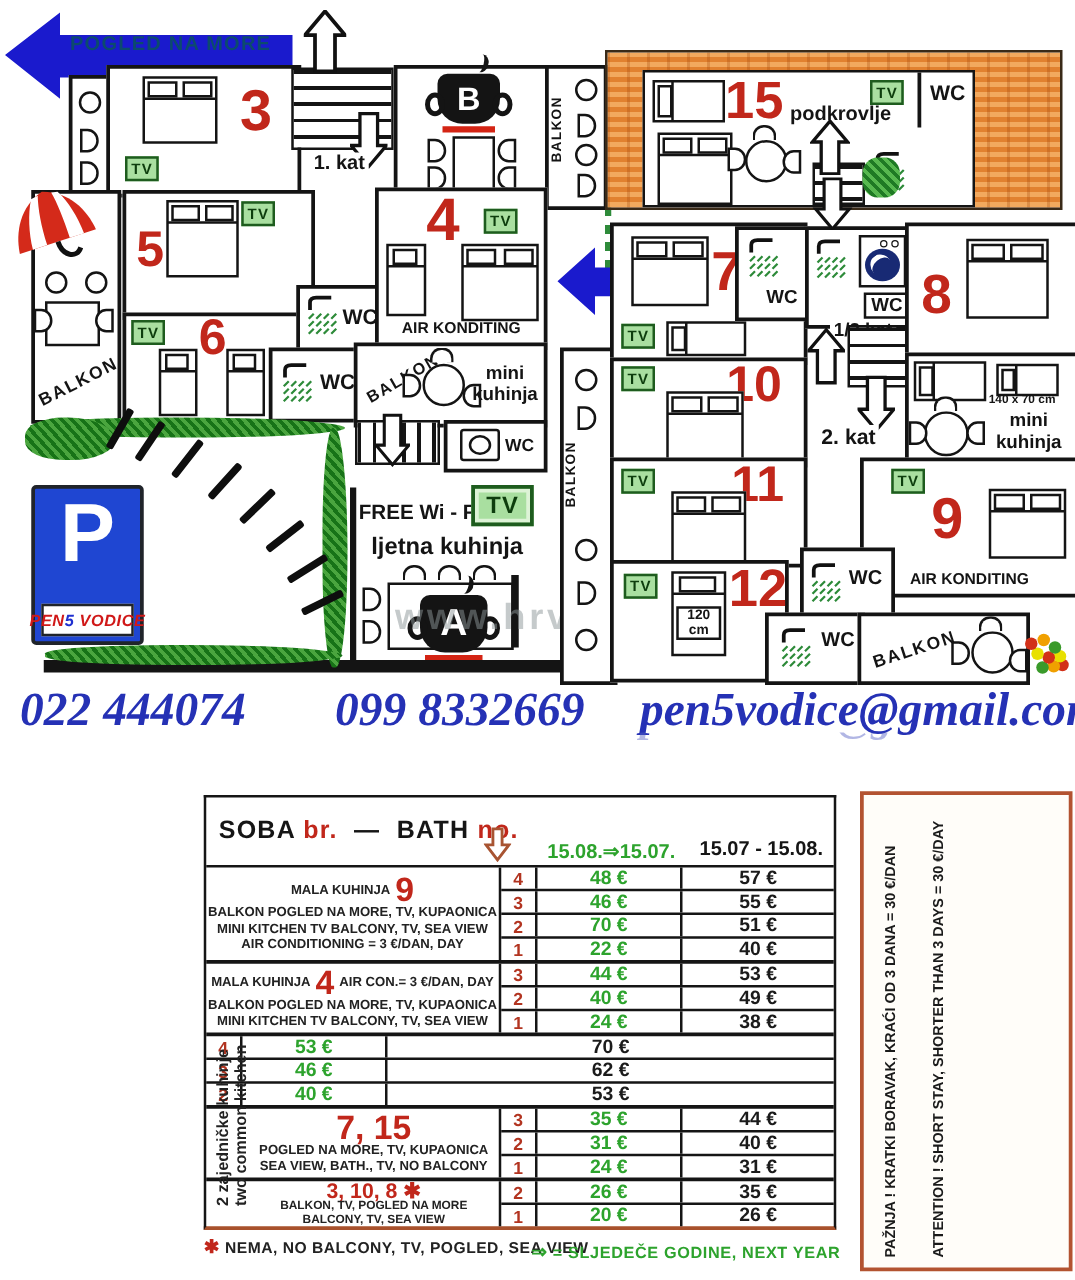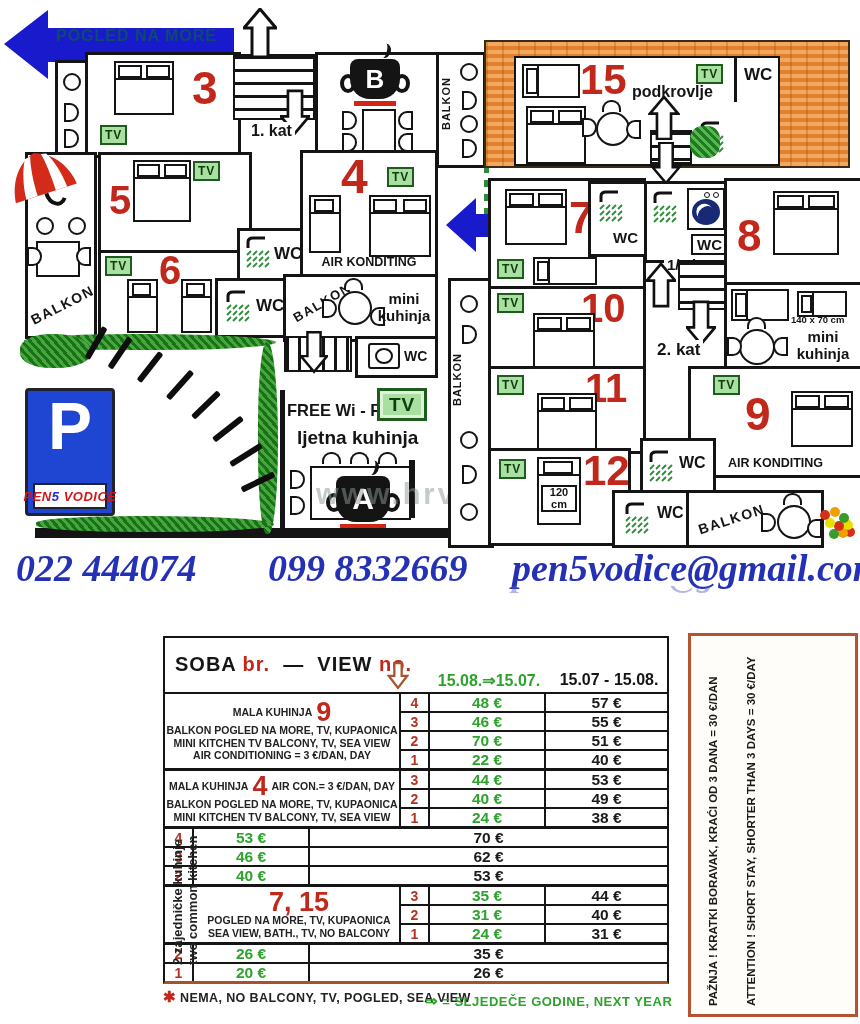--- a/index.html
+++ b/index.html
@@ -504,21 +504,21 @@
     <span style="left:268px">099 8332669</span>
     <span style="left:512px">pen5vodice@gmail.com</span>
   </div>
   <div class="ghost">
     <div><span>022 444074</span>&nbsp;&nbsp;&nbsp;&nbsp;<span>099 8332669</span>&nbsp;&nbsp;&nbsp;&nbsp;<span>pen5vodice@gmail.com</span></div>
   </div>
 
   <div class="ptable">
     <div class="phead">
       <div class="soba">
-        <span>SOBA</span> <span class="r">br.</span>&nbsp;&nbsp;<span>—</span>&nbsp;&nbsp;<span>VIEW</span> <span class="r">no.</span>
+        <span>SOBA</span> <span class="r">br.</span>&nbsp;&nbsp;<span>—</span>&nbsp;&nbsp;<span>BATH</span> <span class="r">no.</span>
       </div>
       <div class="ha" style="left:222px;top:22px;width:22px;height:30px">
         <svg viewBox="0 0 24 30">
             <polygon points="12,29 22,16 16,16 16,2 8,2 8,16 2,16" fill="#fff" stroke="#a85432" stroke-width="2.5"></polygon>
           </svg>
       </div>
       <div class="dgreen">15.08.⇒15.07.</div>
       <div class="dblack">15.07 - 15.08.</div>
     </div>
     <div>
@@ -622,20 +622,27 @@
               <div class="cell pb">40 €</div>
             </div>
             <div class="prow">
               <div class="cell per">1</div>
               <div class="cell pa">24 €</div>
               <div class="cell pb">31 €</div>
             </div>
           </div>
         </div>
         <div class="group-row g5">
+          <div class="desc-cell ind">
+            <div class="desc-head">
+              <span class="num">3, 10, 8 ✱</span>
+            </div>
+            <div class="dline">BALKON, TV,  POGLED  NA  MORE</div>
+            <div class="dline">BALCONY, TV,  SEA VIEW</div>
+          </div>
           <div class="rows-col">
             <div class="prow">
               <div class="cell per">2</div>
               <div class="cell pa">26 €</div>
               <div class="cell pb">35 €</div>
             </div>
             <div class="prow">
               <div class="cell per">1</div>
               <div class="cell pa">20 €</div>
               <div class="cell pb">26 €</div>

